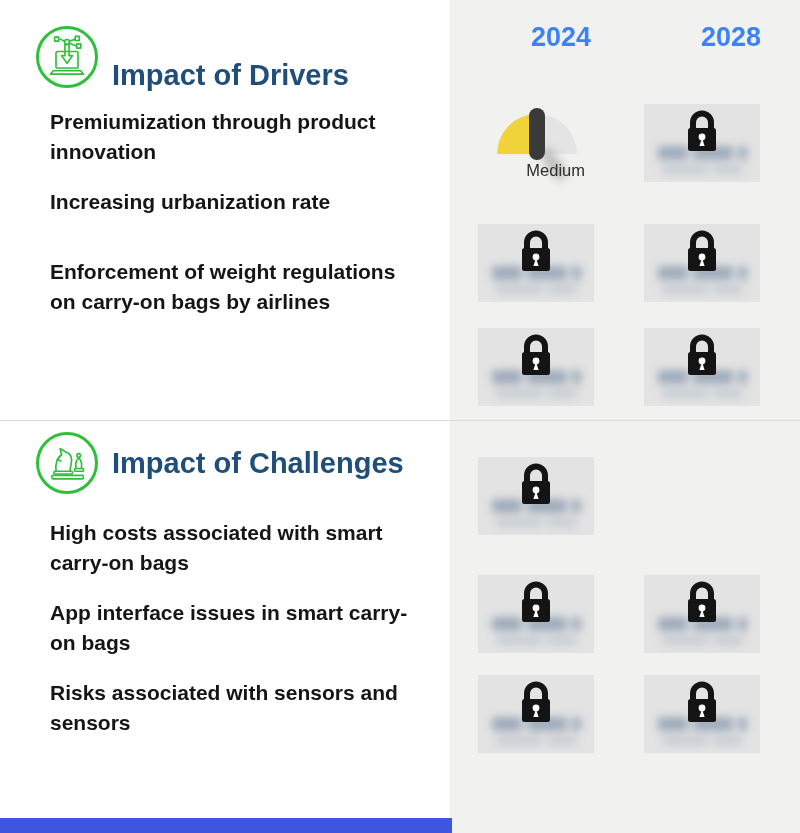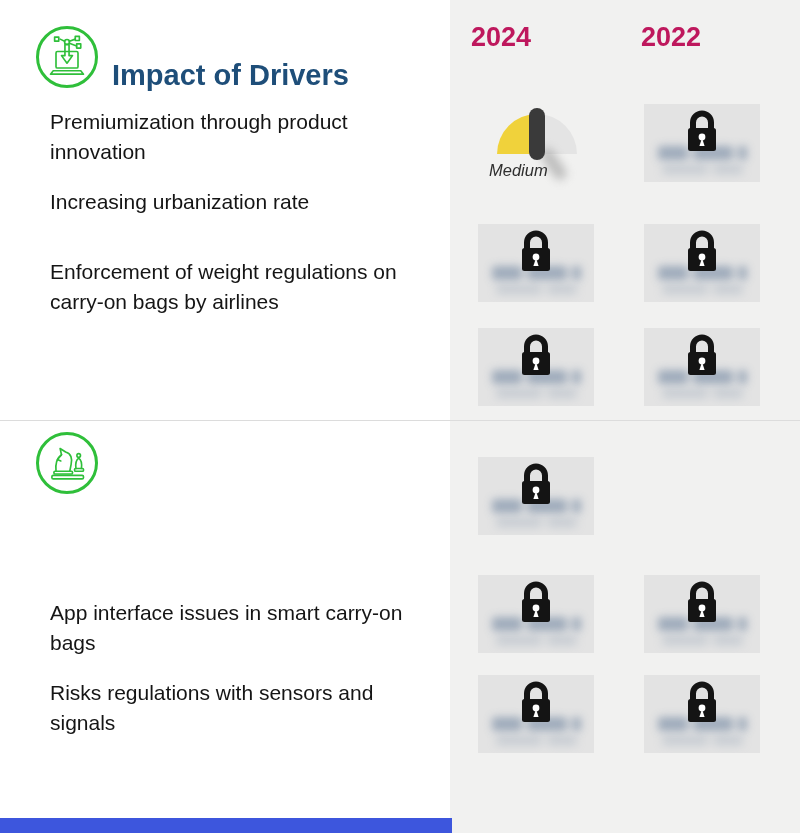--- a/index.html
+++ b/index.html
@@ -5,55 +5,55 @@
   :root{
     --accent-green:#2fbf3a; --title-blue:#1e4e79; --gauge-medium:#f0d23b;
     --gauge-high:#53d053; --gauge-inactive:#e4e4e4; --needle:#3a3a3a;
     --panel-bg:#f1f1f0; --lock-box-bg:#e3e3e3; --blur-text:#8d9db1;
     --footer-blue:#3d56dd; --divider:#dcdcdc;
   }
   *{margin:0;padding:0;box-sizing:border-box;}
   body{font-family:"Liberation Sans",sans-serif;background:#fff;}
   .canvas{position:relative;width:800px;height:833px;background:#fff;overflow:hidden;}
   .right-panel{position:absolute;left:450px;top:0;width:350px;height:833px;background:var(--panel-bg);}
-  .col-header{position:absolute;top:22px;width:120px;text-align:left;font-size:27px;font-weight:700;color:#be185d;}
+  .col-header{position:absolute;top:22px;width:120px;text-align:right;font-size:27px;font-weight:700;color:#3b82f6;}
   .divider{position:absolute;left:0;right:0;top:420px;height:1px;background:var(--divider);}
   .sec-icon{position:absolute;width:62px;height:62px;border:3.5px solid var(--accent-green);border-radius:50%;display:flex;align-items:center;justify-content:center;background:transparent;}
   .sec-icon svg{width:44px;height:44px;}
   .sec-title{position:absolute;font-size:29px;font-weight:700;color:var(--title-blue);white-space:nowrap;}
-  .row-label{position:absolute;left:50px;font-size:21px;font-weight:400;line-height:30px;color:#151515;}
+  .row-label{position:absolute;left:50px;font-size:21px;font-weight:700;line-height:30px;color:#151515;}
   .lock-cell{position:absolute;width:116px;height:78px;background:var(--lock-box-bg);overflow:hidden;cursor:pointer;}
   .lock-cell svg.lock{position:absolute;left:50%;margin-left:-22px;top:5px;width:44px;height:46px;z-index:2;}
   .blur-line{position:absolute;left:0;right:0;display:flex;justify-content:center;gap:5px;filter:blur(4px);z-index:1;}
   .blur-line i{display:block;height:14px;background:var(--blur-text);border-radius:3px;}
   .blur-line.l1{top:42px;opacity:.8;}
   .blur-line.l2{top:61px;filter:blur(5px);opacity:.35;}
   .blur-line.l2 i{height:9px;}
   .gauge{position:absolute;width:96px;height:80px;}
   .arc{position:absolute;border-radius:90px 90px 0 0;}
   .arc-medium{left:8px;top:8px;width:80px;height:40px;background:linear-gradient(90deg,var(--gauge-medium) 0 50%,var(--gauge-inactive) 50% 100%);}
   .arc-high{left:4px;top:6px;width:88px;height:44px;background:var(--gauge-high);}
   .arc-hole{position:absolute;left:29px;top:31px;width:38px;height:38px;border-radius:50%;background:var(--panel-bg);}
   .needle{position:absolute;width:16px;border-radius:8px;background:var(--needle);}
   .needle-up{left:40px;top:2px;height:52px;}
   .needle-right{left:40px;top:2px;height:48px;transform-origin:50% 100%;transform:rotate(94deg);}
   .needle-shadow{position:absolute;left:58px;top:40px;width:13px;height:36px;border-radius:7px;background:#8a8a8a;filter:blur(5px);transform:rotate(-35deg);opacity:.5;}
-  .gauge-label{position:absolute;left:0;right:0;text-align:left;font-size:16.5px;font-weight:500;color:#2e2e2e;font-style:italic;}
+  .gauge-label{position:absolute;left:0;right:0;text-align:right;font-size:16.5px;font-weight:500;color:#2e2e2e;}
   .footer-bar{position:absolute;left:0;top:818px;width:452px;height:15px;background:var(--footer-blue);}
   .icon-line{stroke:var(--accent-green);stroke-width:2.4;fill:none;stroke-linejoin:round;stroke-linecap:round;}
 </style>
 </head>
 <body>
 
 <div class="canvas">
 
   <div class="right-panel"></div>
 
   <div class="col-header" style="left:471px;">2024</div>
-  <div class="col-header" style="left:641px;">2022</div>
+  <div class="col-header" style="left:641px;">2028</div>
 
   <div class="sec-icon" style="left:36px;top:26px;">
     <svg viewBox="0 0 64 64">
       <rect class="icon-line" x="16" y="24" width="32" height="24" rx="2"></rect>
       <path class="icon-line" d="M12 52 L52 52 L56 57 L8 57 Z"></path>
       <circle class="icon-line" cx="32" cy="10" r="3.5"></circle>
       <path class="icon-line" d="M29 14 V30 H24 L32 41 L40 30 H35 V14 Z"></path>
       <path class="icon-line" d="M28.5 9 L22 6"></path>
         <rect class="icon-line" x="14" y="3" width="6" height="6"></rect>
       <path class="icon-line" d="M35.5 9 L44 6"></path>
@@ -169,23 +169,25 @@
     <svg viewBox="0 0 64 64">
       <path class="icon-line" d="M16 44 C15 34 17 25 24 20 L22 11 L30 16 C38 18 40 26 38 34 L36 44"></path>
       <path class="icon-line" d="M24 20 L18 27 L23 29"></path>
       <rect class="icon-line" x="13" y="44" width="27" height="4" rx="1.5"></rect>
       <circle class="icon-line" cx="49" cy="21" r="2.6"></circle>
       <path class="icon-line" d="M45 40 C44 32 46 27 49 25 C52 27 54 32 53 40"></path>
       <rect class="icon-line" x="43" y="40" width="13" height="4" rx="1.5"></rect>
       <rect class="icon-line" x="10" y="50" width="46" height="5" rx="2"></rect>
     </svg>
   </div>
-
+  <div class="sec-title" style="left:112px;top:447px;">Impact of Challenges</div>
+
+  <div class="row-label" style="top:518px;width:336px;">High costs associated with smart carry-on bags</div>
   <div class="row-label" style="top:598px;width:368px;">App interface issues in smart carry-on bags</div>
-  <div class="row-label" style="top:678px;width:362px;">Risks regulations with sensors and signals</div>
+  <div class="row-label" style="top:678px;width:362px;">Risks associated with sensors and sensors</div>
 
   <div class="lock-cell" style="left:478px;top:457px;">
     <svg class="lock" viewBox="0 0 44 46">
       <path d="M13 21 V13.5 A9 9 0 0 1 31 13.5 V21" stroke="#141414" stroke-width="6" fill="none"></path>
       <rect x="8" y="19" width="28" height="23" rx="2.5" fill="#141414"></rect>
       <circle cx="22" cy="28" r="3.4" fill="#fff"></circle>
         <path d="M22 29 L19.4 37 L24.6 37 Z" fill="#fff"></path>
     </svg>
     <div class="blur-line l1">
         <i style="width:30px"></i>

